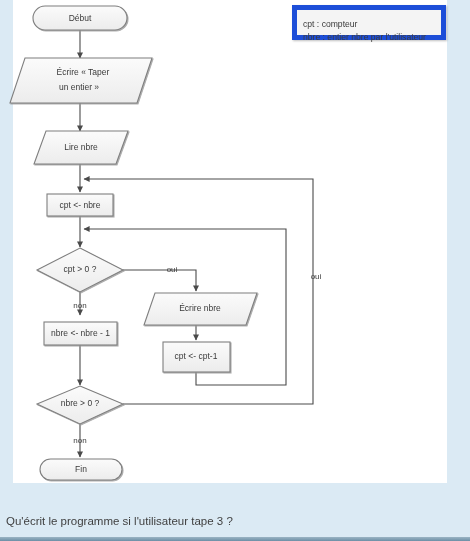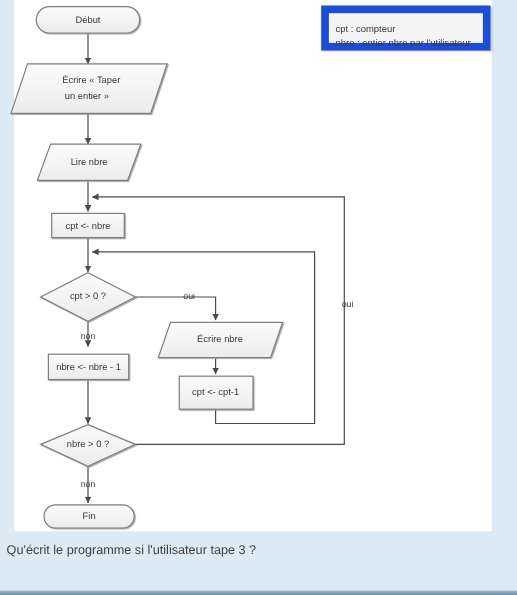--- a/index.html
+++ b/index.html
@@ -45,40 +45,40 @@
     font-size: 8px;
     fill: #3a3a3a;
     text-anchor: middle;
     dominant-baseline: middle;
   }
   .legend-box {
     position: absolute;
     left: 292px;
     top: 5px;
     width: 154px;
-    height: 41px;
+    height: 35px;
     background: #f4f4f4;
-    border: 7px solid #1d4ed8;
+    border: 5px solid #1d4ed8;
     box-sizing: border-box;
     box-shadow: 1px 1px 2px rgba(0,0,0,0.25);
   }
   .legend-line {
     position: absolute;
     left: 6px;
     font-size: 8.6px;
     color: #3a3a3a;
     font-family: "Liberation Sans", sans-serif;
     white-space: nowrap;
   }
   .legend-line.l0 { top: 9px; }
   .legend-line.l1 { top: 22px; }
   .caption {
     position: absolute;
     left: 6px;
-    top: 495px;
+    top: 515px;
     font-size: 11.5px;
     color: #3f3f3f;
     font-family: "Liberation Sans", sans-serif;
     white-space: nowrap;
   }
   .bottom-rule {
     position: absolute;
     left: 0;
     top: 537px;
     width: 470px;

